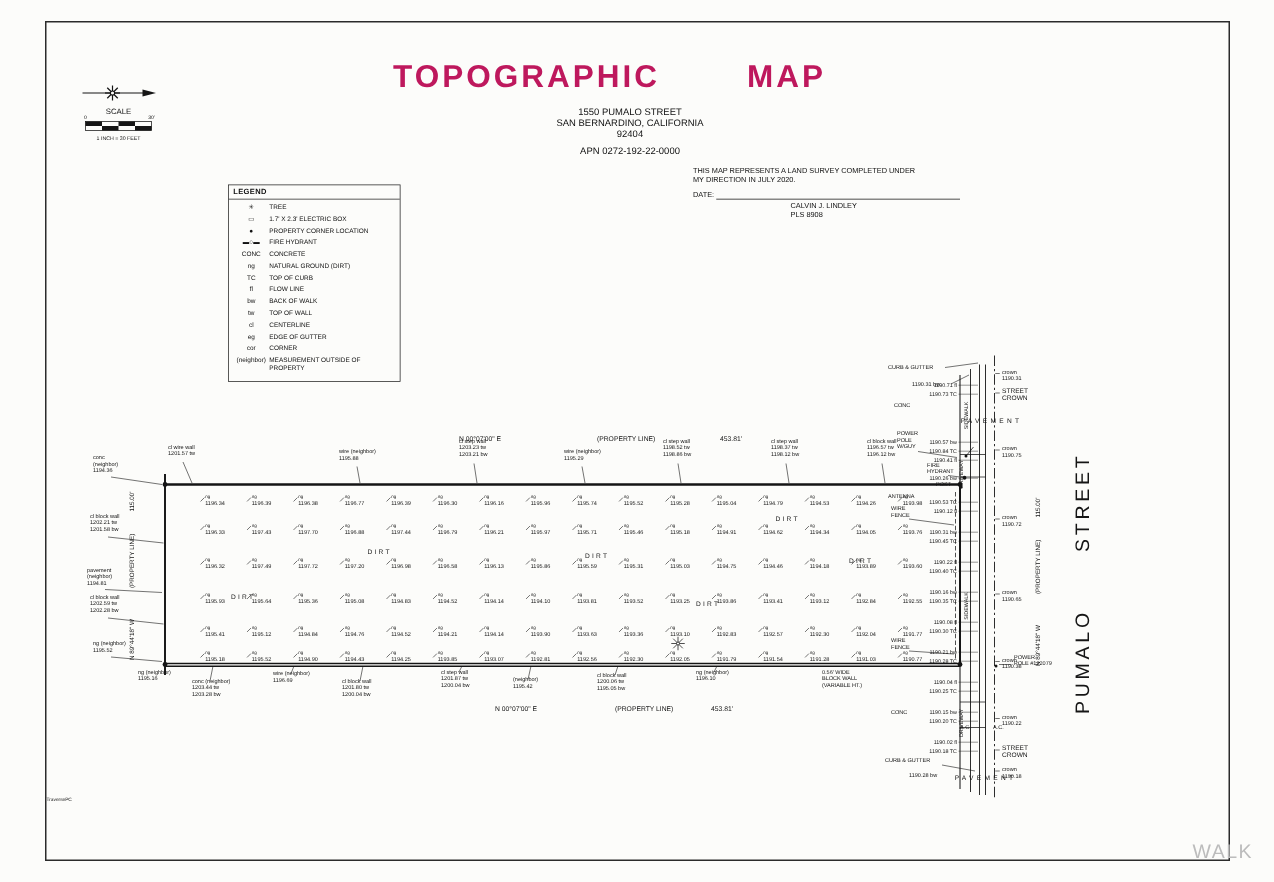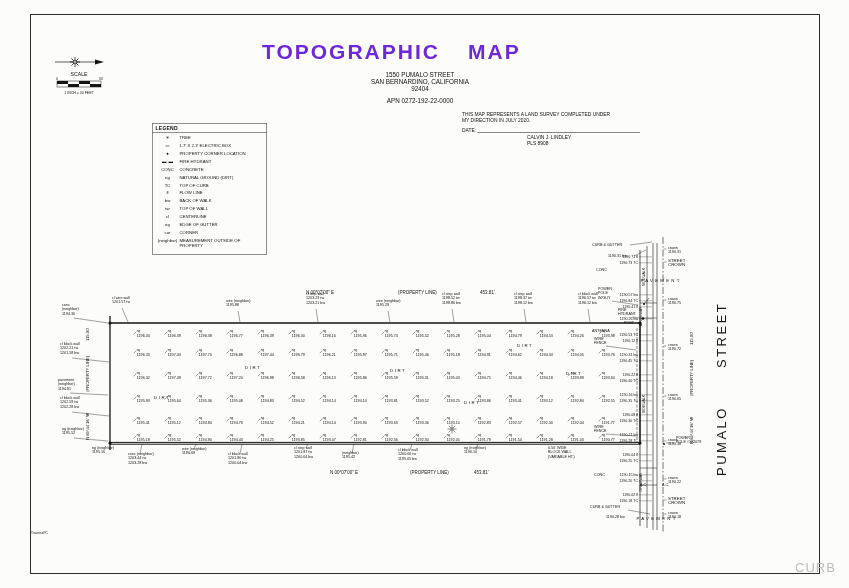--- a/index.html
+++ b/index.html
@@ -2,22 +2,22 @@
 <html><head>
 <meta charset="utf-8">
 <style>
   html,body{margin:0;padding:0;background:#ffffff;}
   .sheet{position:relative;width:849px;height:588px;background:#fcfcfa;
          font-family:"Liberation Sans",sans-serif;color:#111;overflow:hidden;}
   .sheet-border{position:absolute;left:30px;top:14px;width:788px;height:558px;
          border:1px solid #2b2b2b;}
   .plat-svg{position:absolute;left:0;top:0;width:849px;height:588px;}
   svg text{font-family:"Liberation Sans",sans-serif;fill:#151515;}
-  .title{position:absolute;left:262px;top:40px;display:flex;gap:28px;
-         font-size:21px;font-weight:700;letter-spacing:2px;color:#6d28d9;}
+  .title{position:absolute;left:262px;top:40px;display:flex;gap:58px;
+         font-size:21px;font-weight:700;letter-spacing:2px;color:#be185d;}
   .half{transform:scale(.5);transform-origin:0 0;}
   .addr{position:absolute;left:330px;top:71px;width:360px;text-align:center;
         font-size:12.6px;line-height:14.6px;}
   .apn{position:absolute;left:330px;top:97px;width:360px;text-align:center;
        font-size:12.6px;}
   .cert{position:absolute;left:462px;top:111px;width:356px;font-size:9.8px;line-height:11.8px;}
   .date-row{display:flex;margin-top:9px;}
   .date-line{flex:1;border-bottom:1.2px solid #111;margin-left:3px;}
   .sig{margin-left:130px;margin-top:3px;line-height:11.5px;}
   .legend{position:absolute;left:152px;top:123px;width:228px;border:1.6px solid #222;}
@@ -679,14 +679,14 @@
           <span class="lsym">cor</span>
           <span class="llab">CORNER</span>
         </div>
         <div class="lrow">
           <span class="lsym">(neighbor)</span>
           <span class="llab">MEASUREMENT OUTSIDE OF PROPERTY</span>
         </div>
       </div>
   </div>
 
-  <div class="watermark">CURB</div>
+  <div class="watermark">WALK</div>
 </div>
 
 </body></html>

